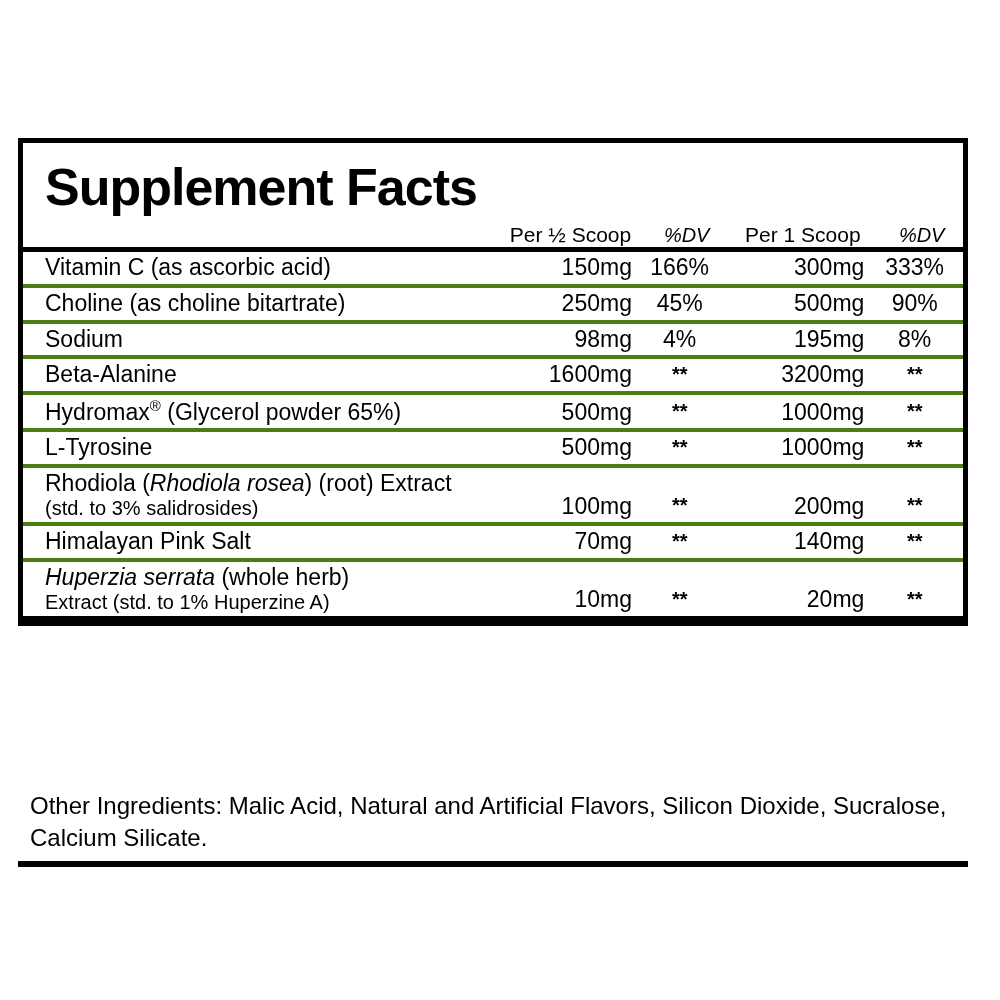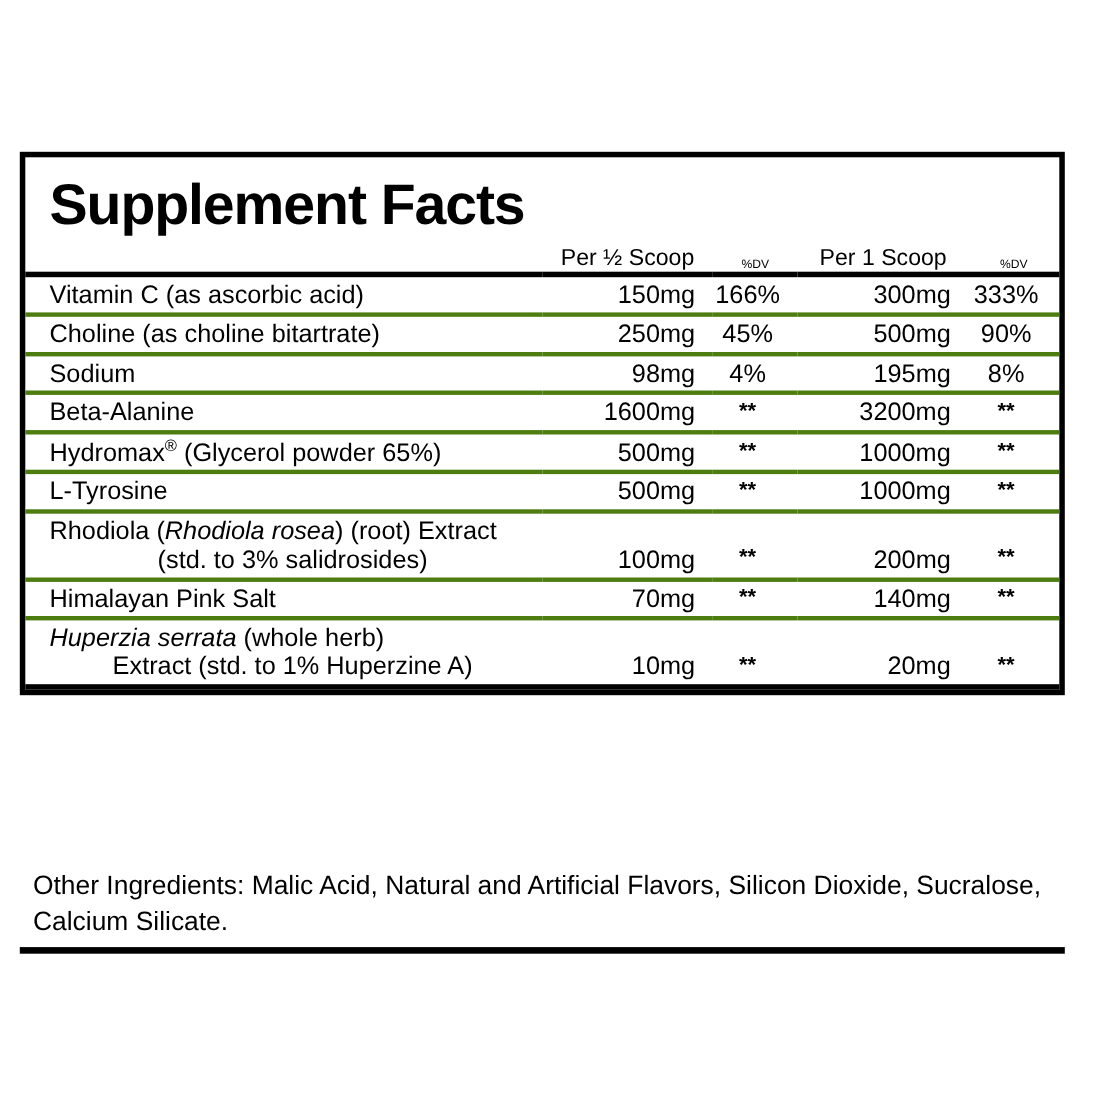--- a/index.html
+++ b/index.html
@@ -53,21 +53,21 @@
   .col-dv1    { width: 75px; }
   .col-amt2   { width: 150px; }
   .col-dv2    { width: 80px; }
 
   .hdr td {
     font-size: 21px;
     font-weight: bold;
     text-align: center;
     padding-bottom: 4px;
   }
-  .hdr td.dvhdr { font-size: 11px; }
+  .hdr td.dvhdr { font-size: 20px; font-style: italic; }
   .hdr td.blank { }
 
   
   .rule-thick td {
     border-bottom: 5px solid #000;
     height: 0;
     font-size: 0;
     line-height: 0;
   }
 
@@ -95,22 +95,21 @@
     font-size: 20px;
     font-weight: bold;
     padding-bottom: 6px;
   }
   
   .sub { font-style: italic; }
   .reg { font-size: 15px; vertical-align: super; }
 
   .name-sub {
     display: block;
-    font-size: 23px;
-    text-align: center;
+    font-size: 20px;
   }
 
   
   .footrule {
     border-top: 5px solid #000;
     margin: 0;
   }
   .footnote {
     font-size: 24px;
     padding: 12px 0 12px 22px;

